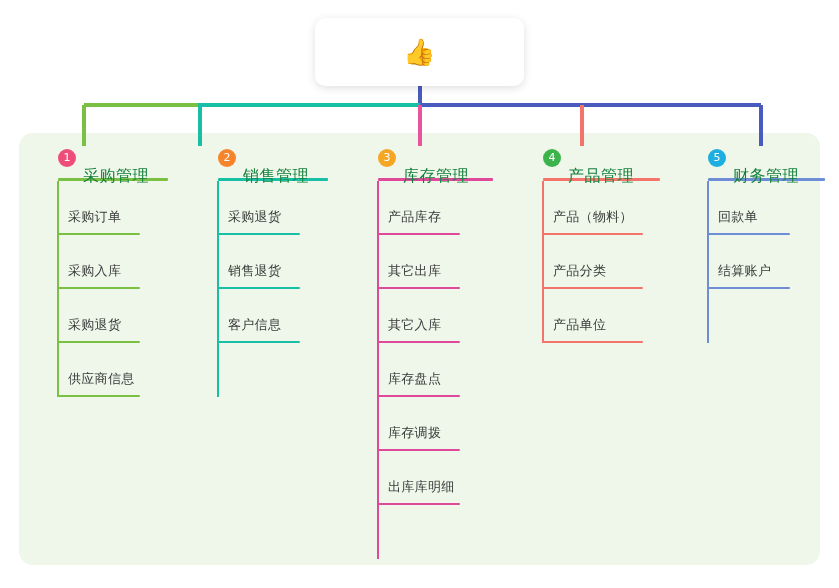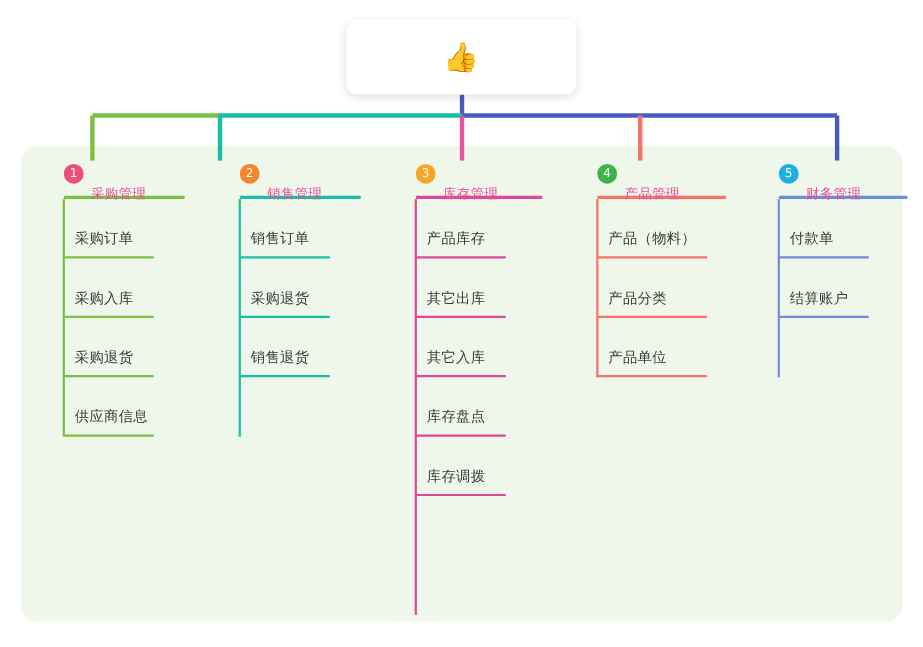--- a/index.html
+++ b/index.html
@@ -82,22 +82,22 @@
     height: 18px;
     border-radius: 50%;
     color: #ffffff;
     font-size: 11px;
     line-height: 18px;
     text-align: center;
     flex: 0 0 auto;
     font-family: "DejaVu Sans", sans-serif;
   }
   .col-title {
-    font-size: 12px;
-    color: #ec4899;
+    font-size: 16px;
+    color: #15803d;
     white-space: nowrap;
     letter-spacing: 0.5px;
     margin-top: 36px;
   }
   .col-rule {
     height: 3px;
     margin-top: 8px;
     border-radius: 1px;
   }
 
@@ -187,31 +187,31 @@
       </div>
       <div class="column" style="left: 196px;">
         <div class="col-head">
           <span class="badge" style="background: rgb(245, 132, 42);">2</span>
           <span class="col-title">销售管理</span>
         </div>
         <div class="col-rule" style="width: 110px; margin-left: 22px; background: rgb(24, 191, 165);"></div>
         <div class="leaf-list">
           <div class="leaf-spine" style="background: rgb(24, 191, 165); height: 216px;"></div>
           <div class="leaf">
-            <span class="leaf-label">销售订单</span>
-            <div class="leaf-rule" style="width: 82px; background: rgb(24, 191, 165);"></div>
-          </div>
-          <div class="leaf">
             <span class="leaf-label">采购退货</span>
             <div class="leaf-rule" style="width: 82px; background: rgb(24, 191, 165);"></div>
           </div>
           <div class="leaf">
             <span class="leaf-label">销售退货</span>
             <div class="leaf-rule" style="width: 82px; background: rgb(24, 191, 165);"></div>
           </div>
+          <div class="leaf">
+            <span class="leaf-label">客户信息</span>
+            <div class="leaf-rule" style="width: 82px; background: rgb(24, 191, 165);"></div>
+          </div>
         </div>
       </div>
       <div class="column" style="left: 356px;">
         <div class="col-head">
           <span class="badge" style="background: rgb(245, 166, 35);">3</span>
           <span class="col-title">库存管理</span>
         </div>
         <div class="col-rule" style="width: 115px; margin-left: 22px; background: rgb(224, 72, 154);"></div>
         <div class="leaf-list">
           <div class="leaf-spine" style="background: rgb(224, 72, 154); height: 378px;"></div>
@@ -228,20 +228,24 @@
             <div class="leaf-rule" style="width: 82px; background: rgb(224, 72, 154);"></div>
           </div>
           <div class="leaf">
             <span class="leaf-label">库存盘点</span>
             <div class="leaf-rule" style="width: 82px; background: rgb(224, 72, 154);"></div>
           </div>
           <div class="leaf">
             <span class="leaf-label">库存调拨</span>
             <div class="leaf-rule" style="width: 82px; background: rgb(224, 72, 154);"></div>
           </div>
+          <div class="leaf">
+            <span class="leaf-label">出库库明细</span>
+            <div class="leaf-rule" style="width: 82px; background: rgb(224, 72, 154);"></div>
+          </div>
         </div>
       </div>
       <div class="column" style="left: 521px;">
         <div class="col-head">
           <span class="badge" style="background: rgb(60, 180, 75);">4</span>
           <span class="col-title">产品管理</span>
         </div>
         <div class="col-rule" style="width: 117px; margin-left: 22px; background: rgb(244, 116, 107);"></div>
         <div class="leaf-list">
           <div class="leaf-spine" style="background: rgb(244, 116, 107); height: 162px;"></div>
@@ -261,21 +265,21 @@
       </div>
       <div class="column" style="left: 686px;">
         <div class="col-head">
           <span class="badge" style="background: rgb(28, 175, 224);">5</span>
           <span class="col-title">财务管理</span>
         </div>
         <div class="col-rule" style="width: 117px; margin-left: 22px; background: rgb(109, 141, 214);"></div>
         <div class="leaf-list">
           <div class="leaf-spine" style="background: rgb(109, 141, 214); height: 162px;"></div>
           <div class="leaf">
-            <span class="leaf-label">付款单</span>
+            <span class="leaf-label">回款单</span>
             <div class="leaf-rule" style="width: 82px; background: rgb(109, 141, 214);"></div>
           </div>
           <div class="leaf">
             <span class="leaf-label">结算账户</span>
             <div class="leaf-rule" style="width: 82px; background: rgb(109, 141, 214);"></div>
           </div>
         </div>
       </div>
     </div>
 

